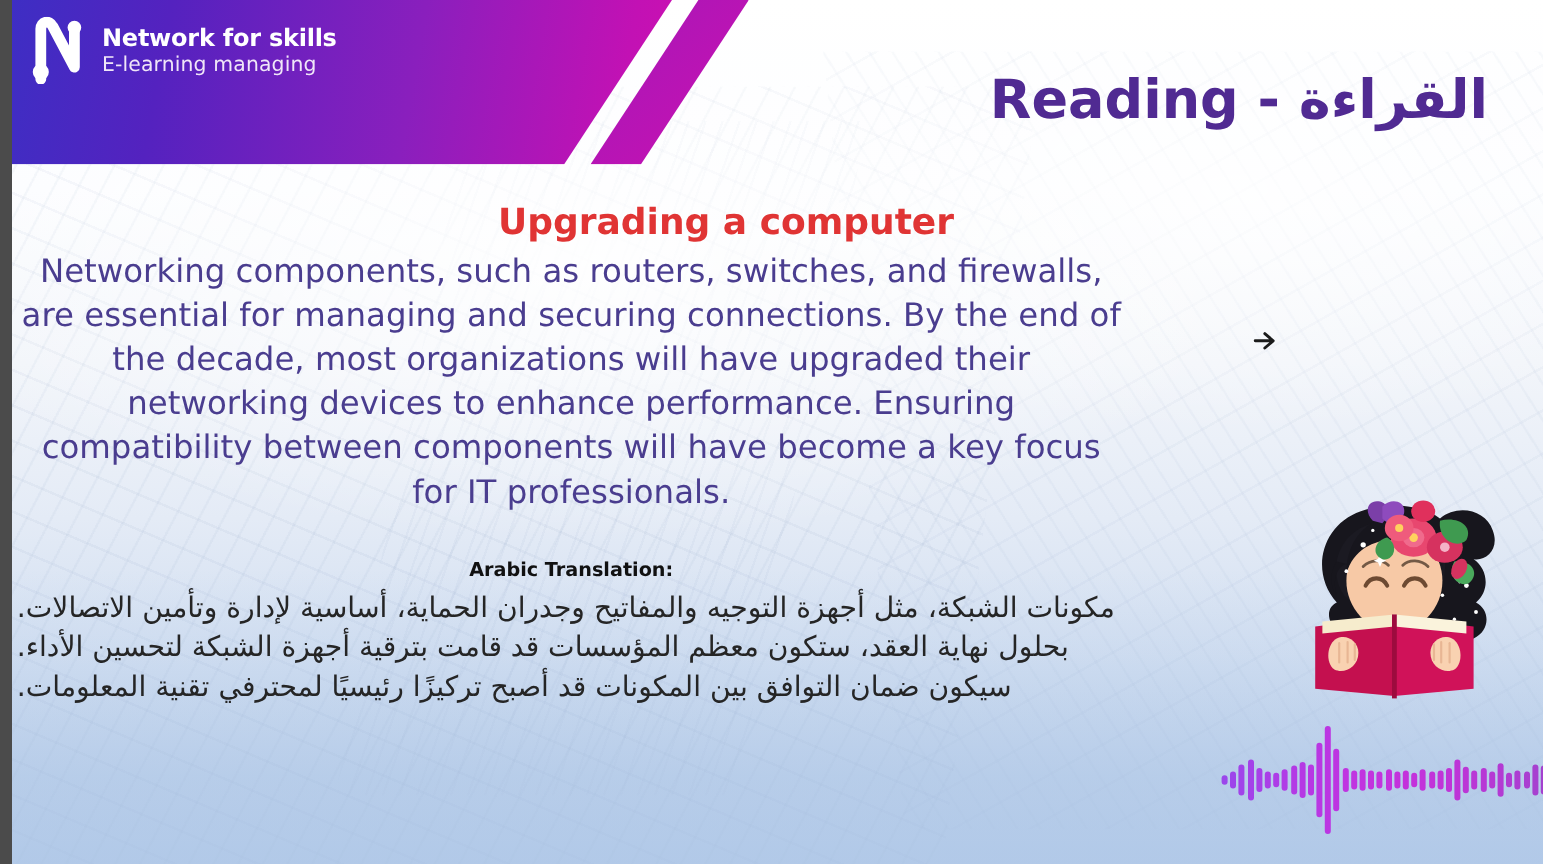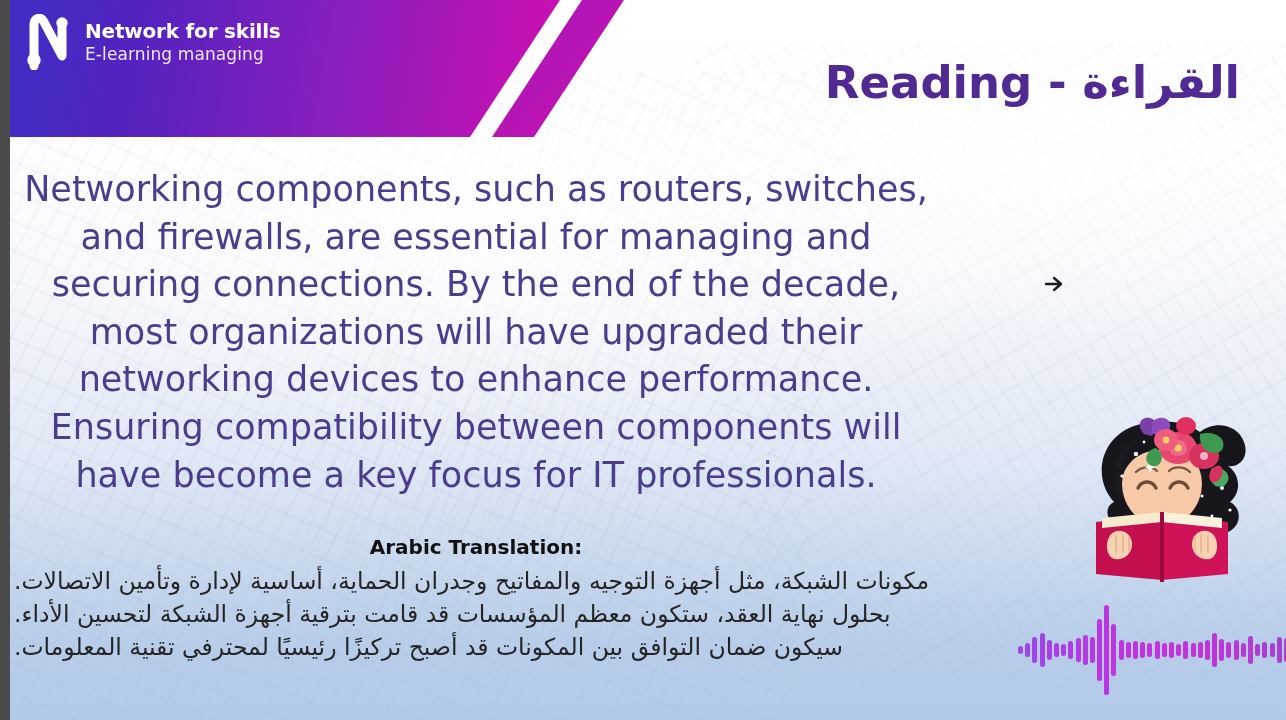--- a/index.html
+++ b/index.html
@@ -198,29 +198,29 @@
   }
   .sec-label {
     font-size: 23px;
     font-weight: 700;
     color: #111111;
     margin-top: 11px;
     text-align: center;
     padding-left: 0;
   }
   .passage {
-    font-size: 35px;
+    font-size: 27px;
     line-height: 1.36;
     color: #4a3d8f;
     margin: 6px 18px 0 18px;
     text-align: center;
     font-weight: 400;
   }
   .ar-label {
-    font-size: 20px;
+    font-size: 16px;
     font-weight: 700;
     color: #111111;
     margin-top: 36px;
     text-align: center;
   }
   .translation {
     font-size: 23.5px;
     line-height: 1.4;
     color: #252525;
     direction: rtl;
@@ -308,20 +308,21 @@
     </svg>
     <div class="logo-text">
       <div class="logo-title">Network for skills</div>
       <div class="logo-sub">E-learning managing</div>
     </div>
   </div>
 
   <div class="slide-title">القراءة - Reading</div>
 
   <div class="content">
+    <div class="lesson-title">Upgrading a computer</div>
     <div class="passage">Networking components, such as routers, switches, and firewalls, are essential for managing and securing connections. By the end of the decade, most organizations will have upgraded their networking devices to enhance performance. Ensuring compatibility between components will have become a key focus for IT professionals.</div>
     <div class="ar-label">Arabic Translation:</div>
     <div class="translation">مكونات الشبكة، مثل أجهزة التوجيه والمفاتيح وجدران الحماية، أساسية لإدارة وتأمين الاتصالات. بحلول نهاية العقد، ستكون معظم المؤسسات قد قامت بترقية أجهزة الشبكة لتحسين الأداء. سيكون ضمان التوافق بين المكونات قد أصبح تركيزًا رئيسيًا لمحترفي تقنية المعلومات.</div>
   </div>
 
   <svg class="pointer-arrow" viewBox="0 0 20 18">
     <path d="M2 9 L16 9 M10 3 L17 9 L10 15" fill="none" stroke="#1b1b1b" stroke-width="2.4" stroke-linecap="round" stroke-linejoin="round"></path>
   </svg>
 
   <svg class="reader" viewBox="0 0 224 208">

